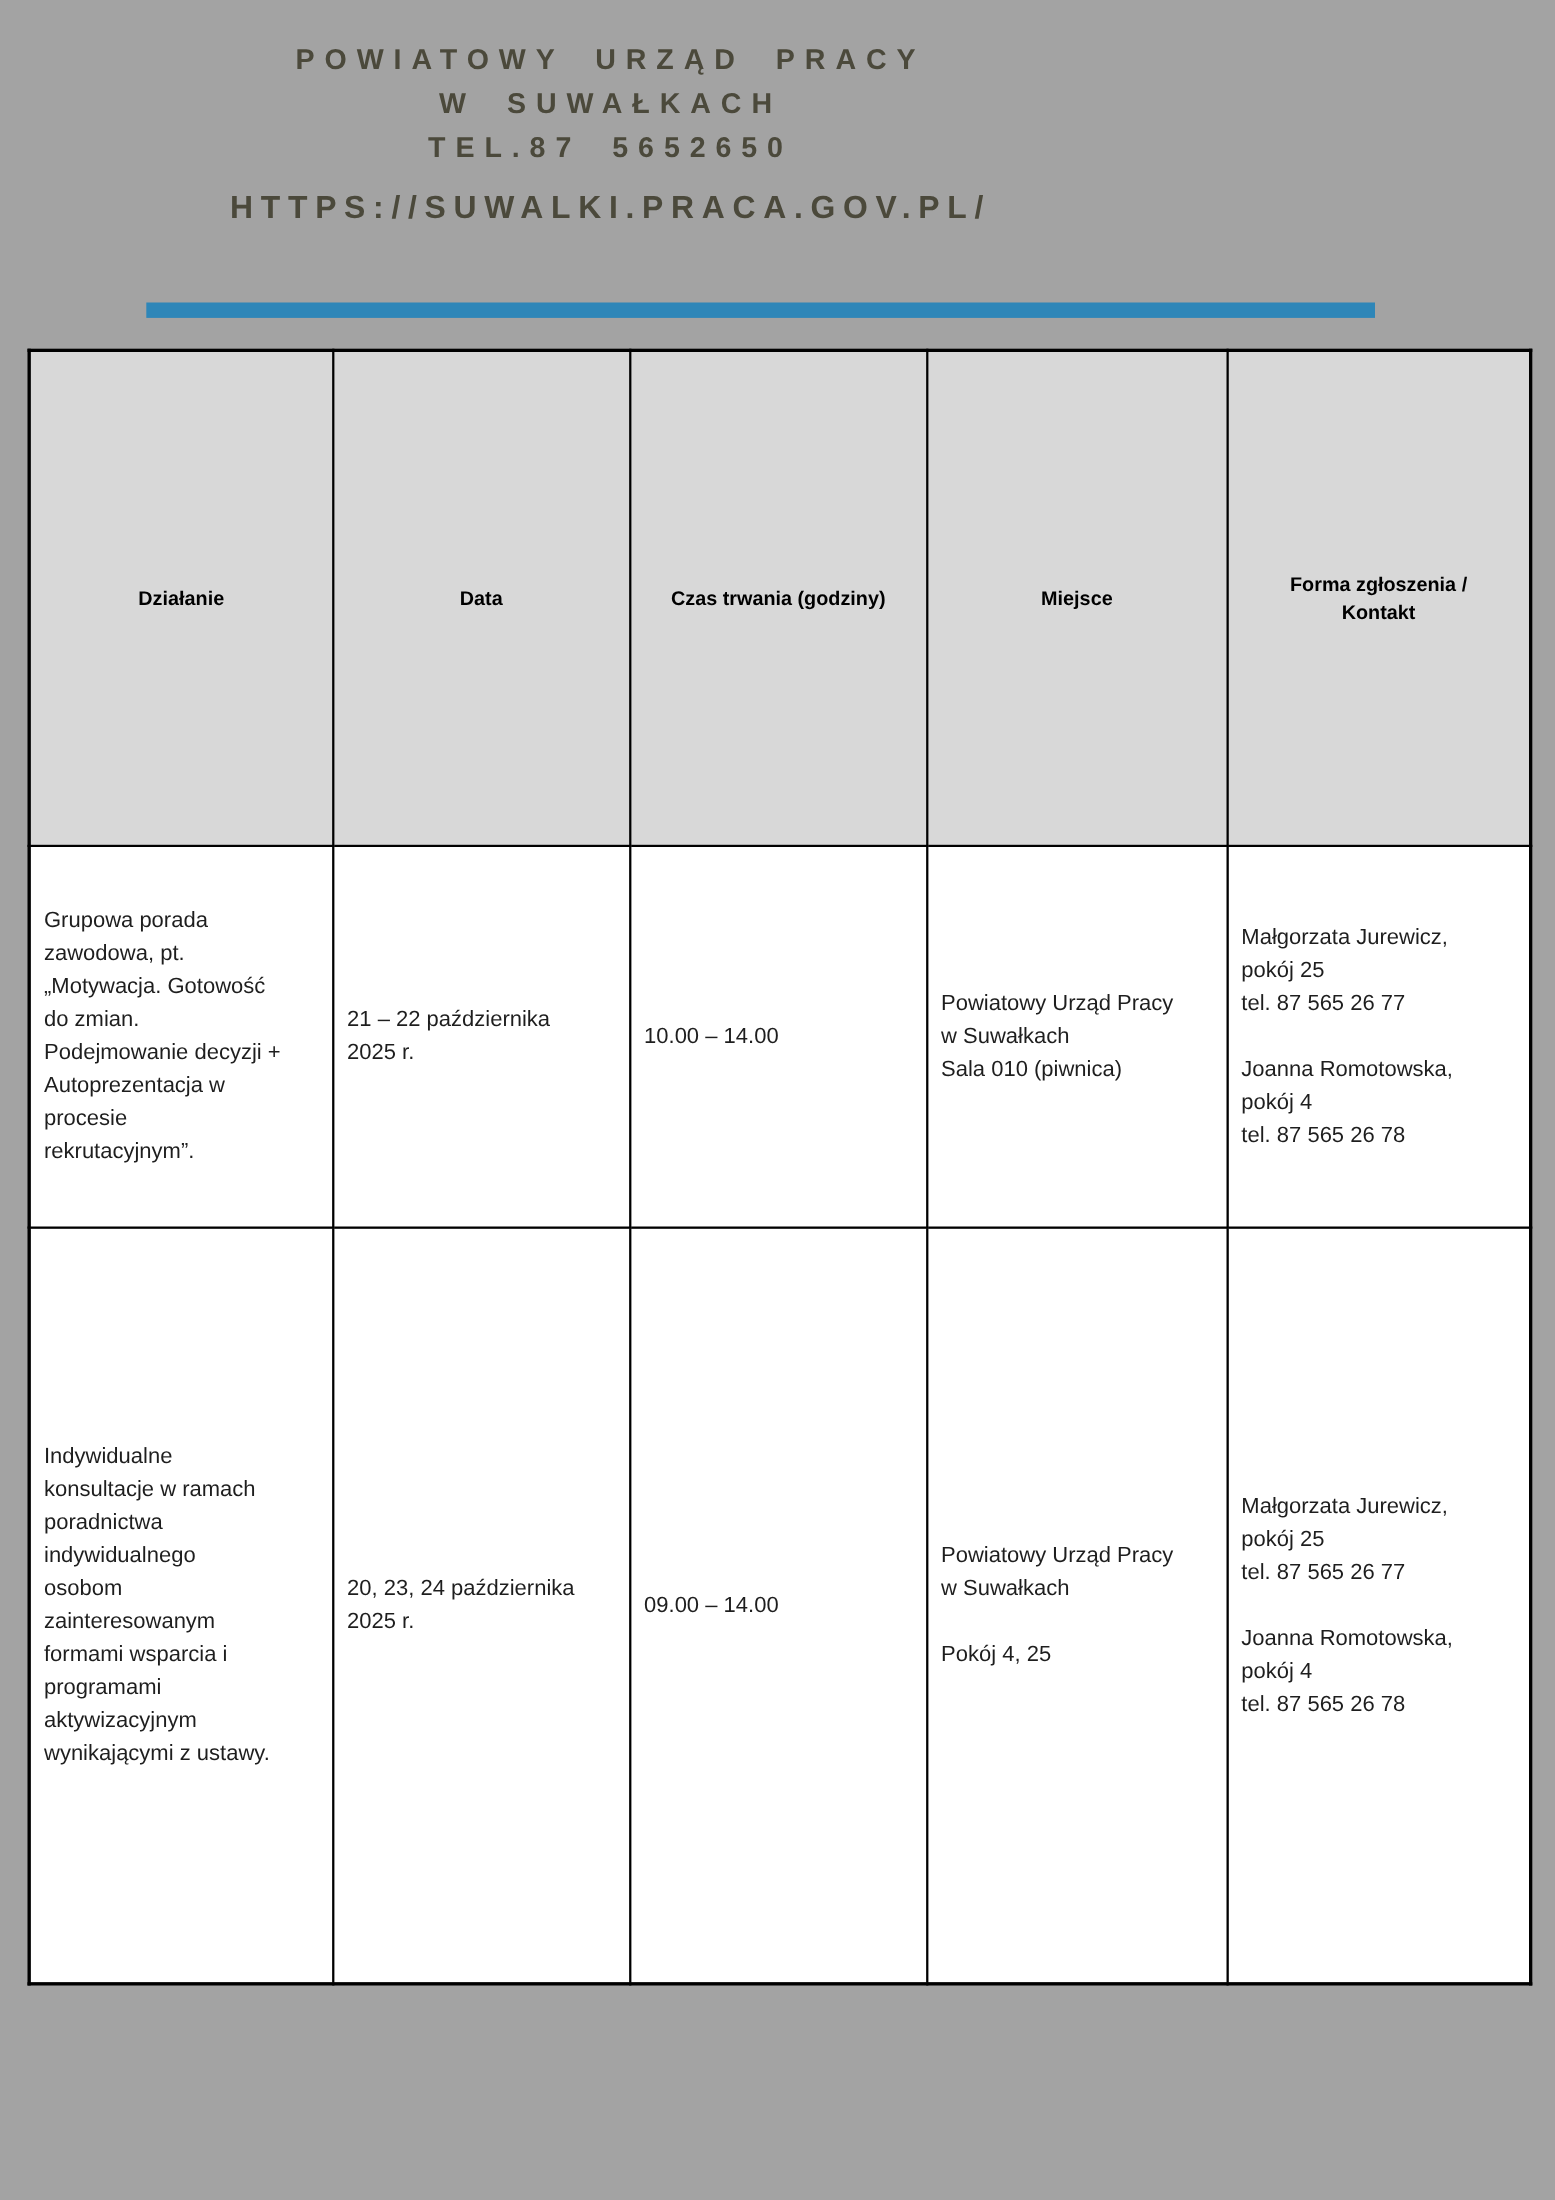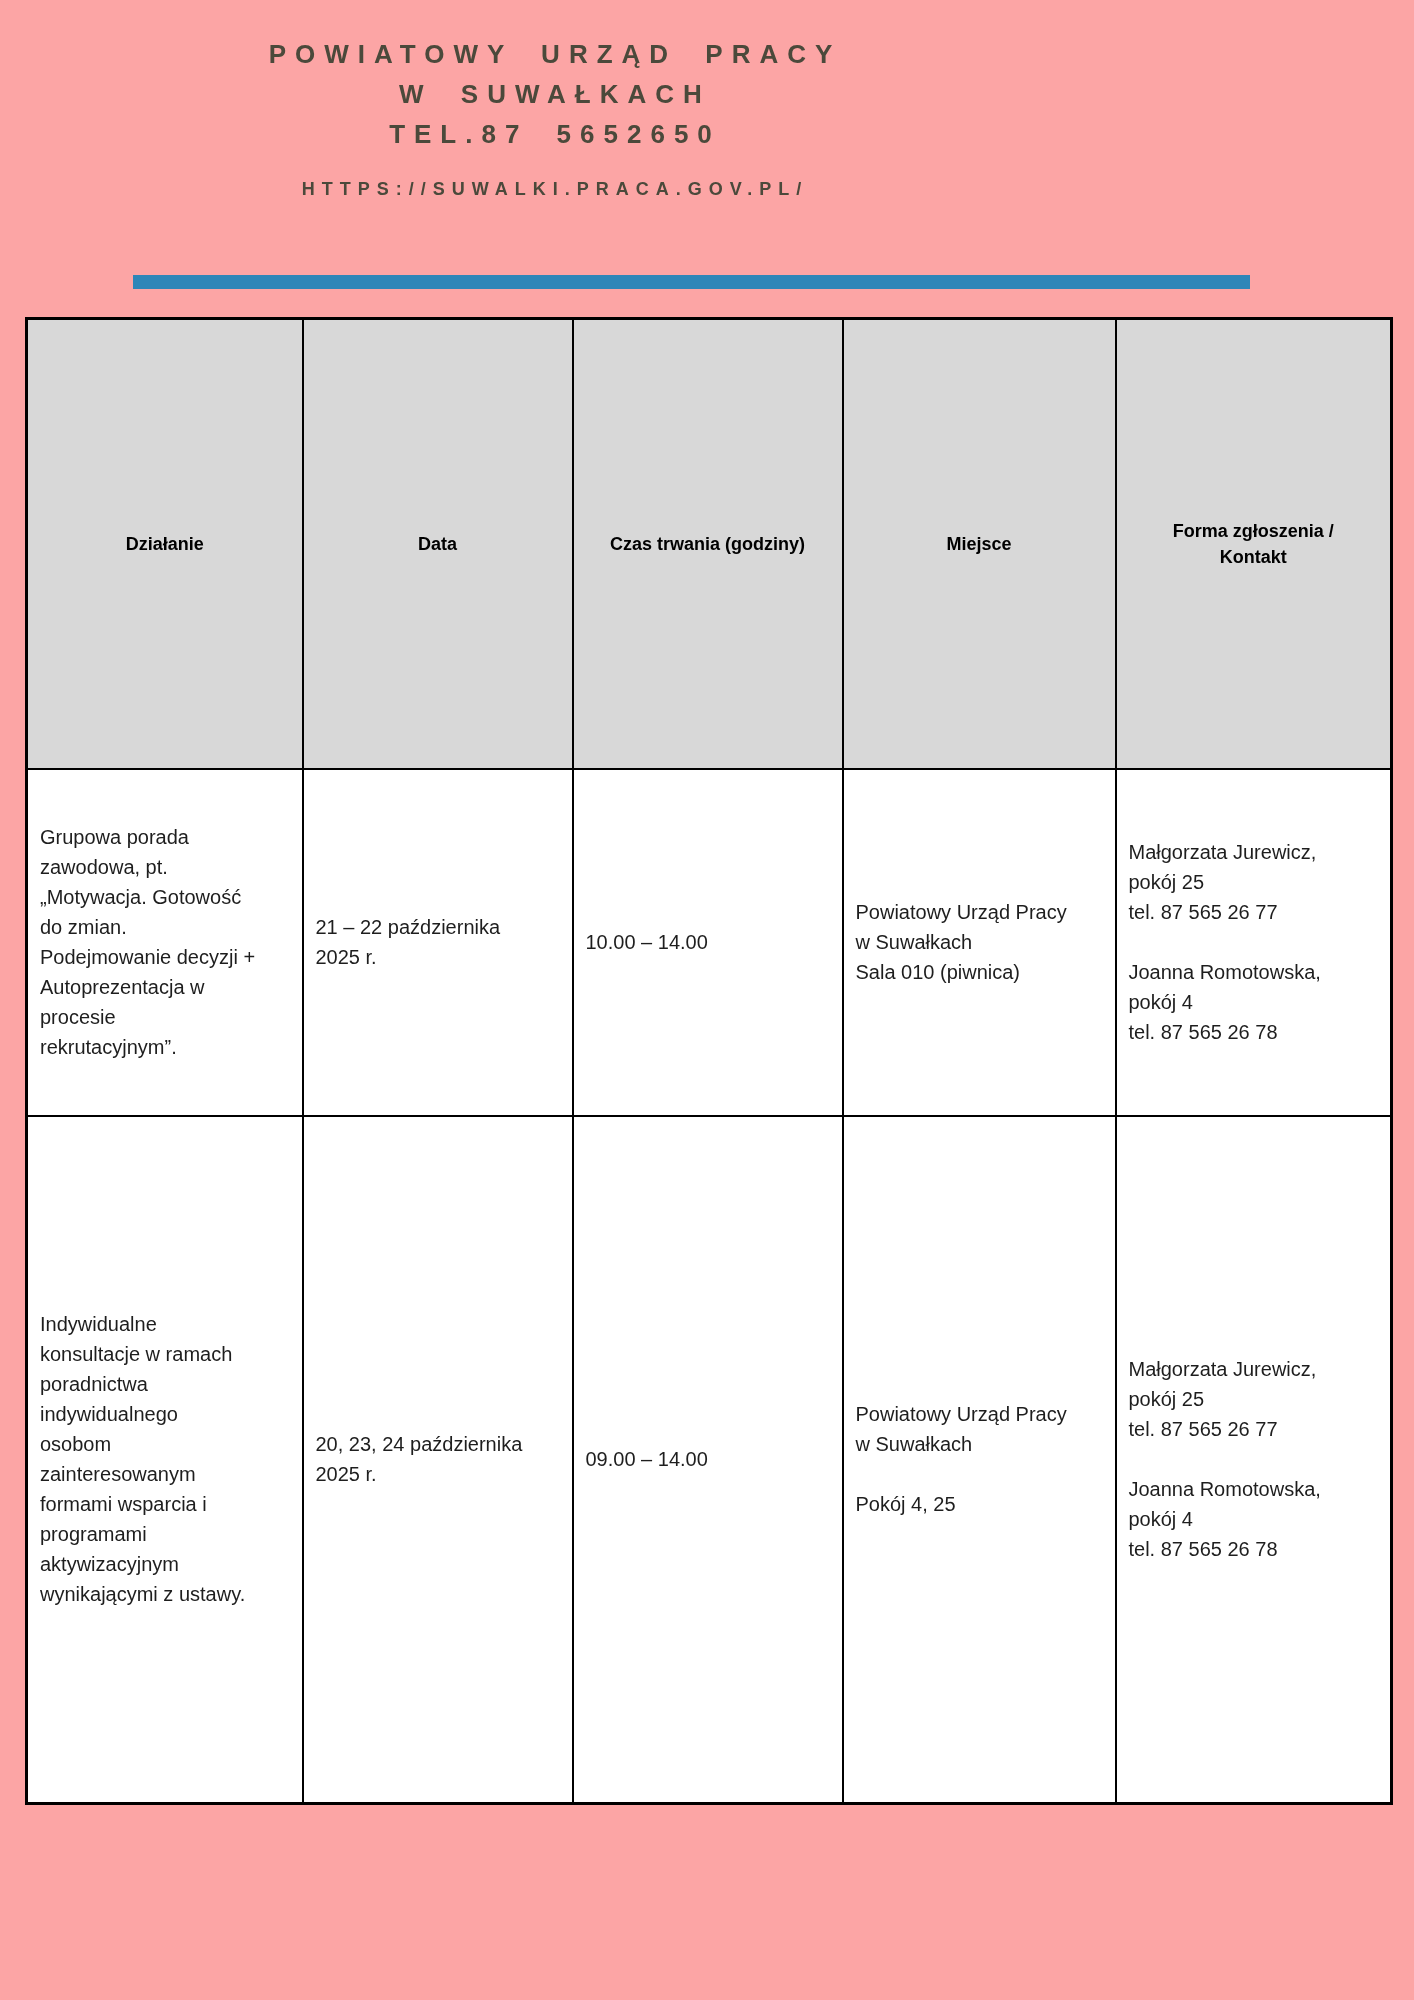--- a/index.html
+++ b/index.html
@@ -2,21 +2,21 @@
 <html><head>
 <meta charset="utf-8">
 <style>
   html, body { margin: 0; padding: 0; }
   body { background: #FBCD16; }
 
   .poster {
     position: relative;
     width: 1414px;
     height: 2000px;
-    background: #fca5a5;
+    background: #a3a3a3;
     font-family: "Liberation Sans", sans-serif;
     overflow: hidden;
   }
 
   
   .masthead {
     position: absolute;
     top: 34px;
     left: 0;
     width: 1110px;
@@ -24,21 +24,21 @@
     color: #4B493B;
     font-weight: bold;
   }
   .m-line {
     font-size: 26px;
     line-height: 40px;
     letter-spacing: 9px;
     word-spacing: 12px;
   }
   .m-url {
-    font-size: 18px;
+    font-size: 29px;
     line-height: 40px;
     letter-spacing: 7px;
     margin-top: 15px;
   }
 
   
   .accent-bar {
     position: absolute;
     left: 133px;
     top: 275px;

